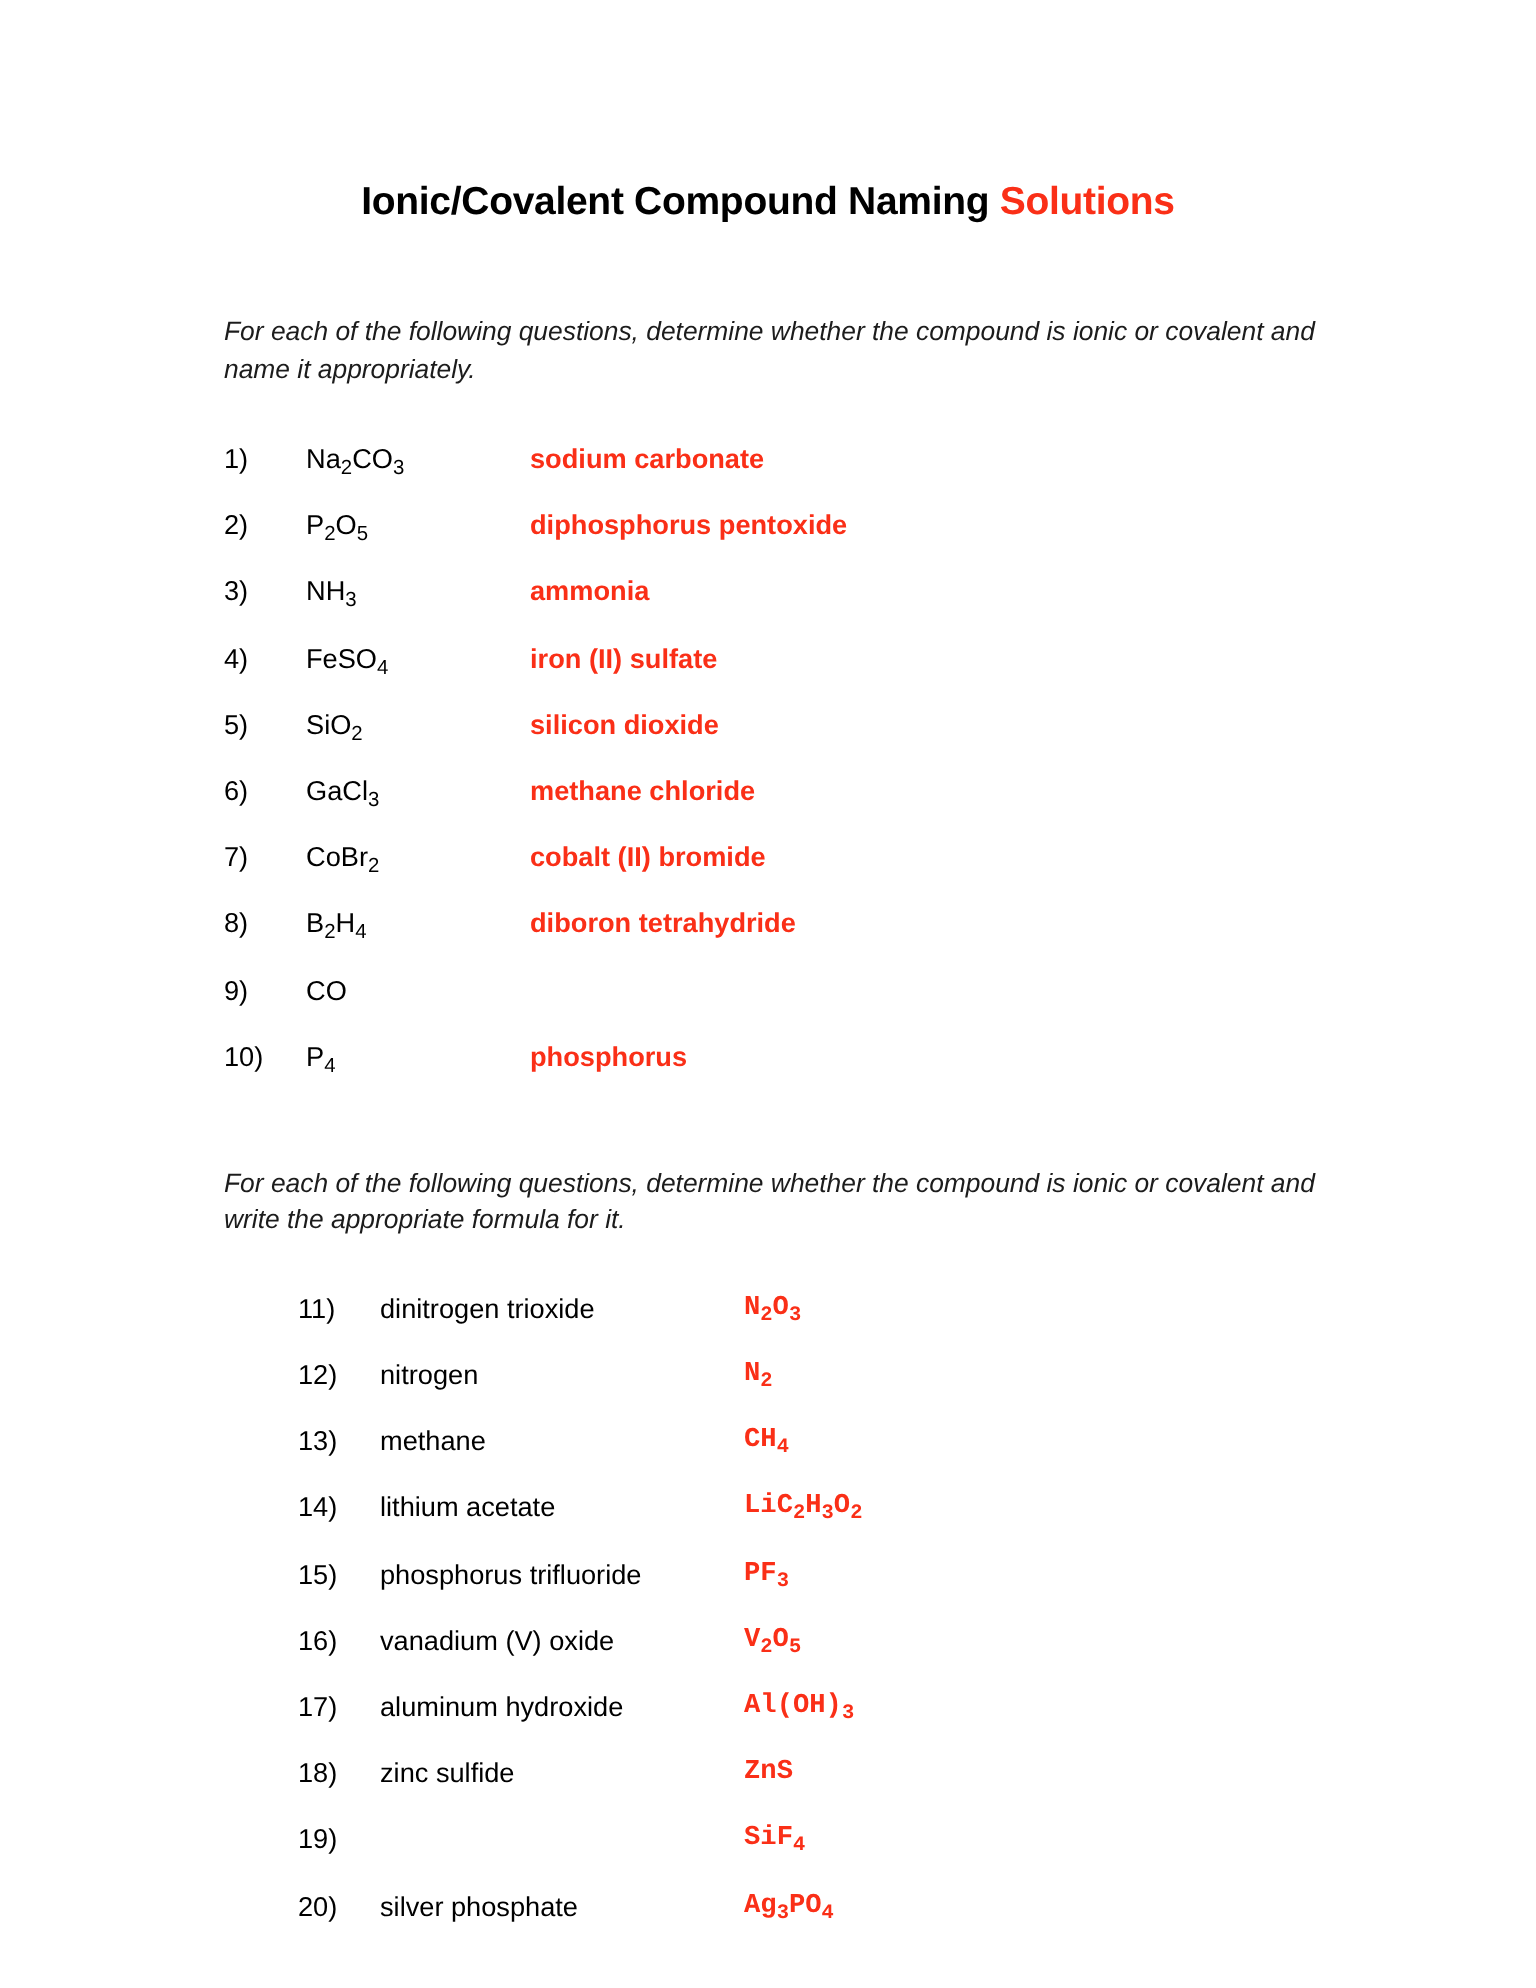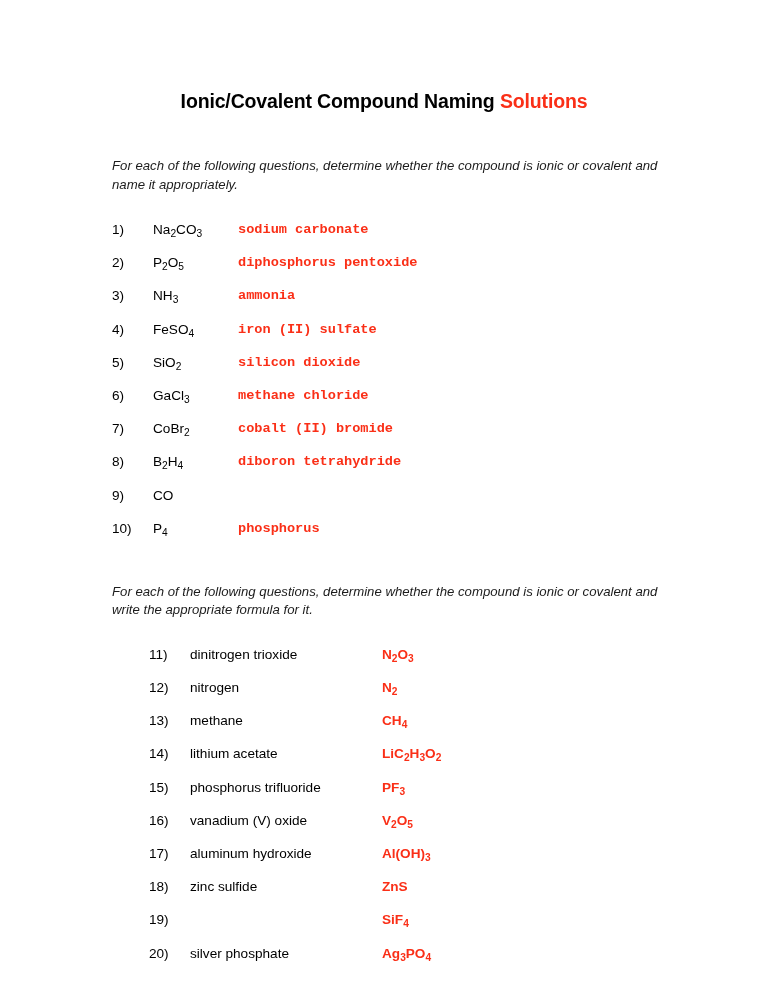--- a/index.html
+++ b/index.html
@@ -80,23 +80,23 @@
     left: 41px;
     color: #000;
   }
   .q-answer {
     position: absolute;
     top: 0;
     font-weight: bold;
     color: #fa2f17;
   }
   
-  .sec1 .q-answer { left: 126px; font-family: Liberation Mono, monospace; }
-  
-  .sec2 .q-answer { left: 233px; }
+  .sec1 .q-answer { left: 153px; }
+  
+  .sec2 .q-answer { left: 223px; font-family: Liberation Mono, monospace; }
 
   sub {
     font-size: 75%;
     line-height: 0;
     vertical-align: -0.28em;
   }
 </style>
 </head>
 <body>
 

